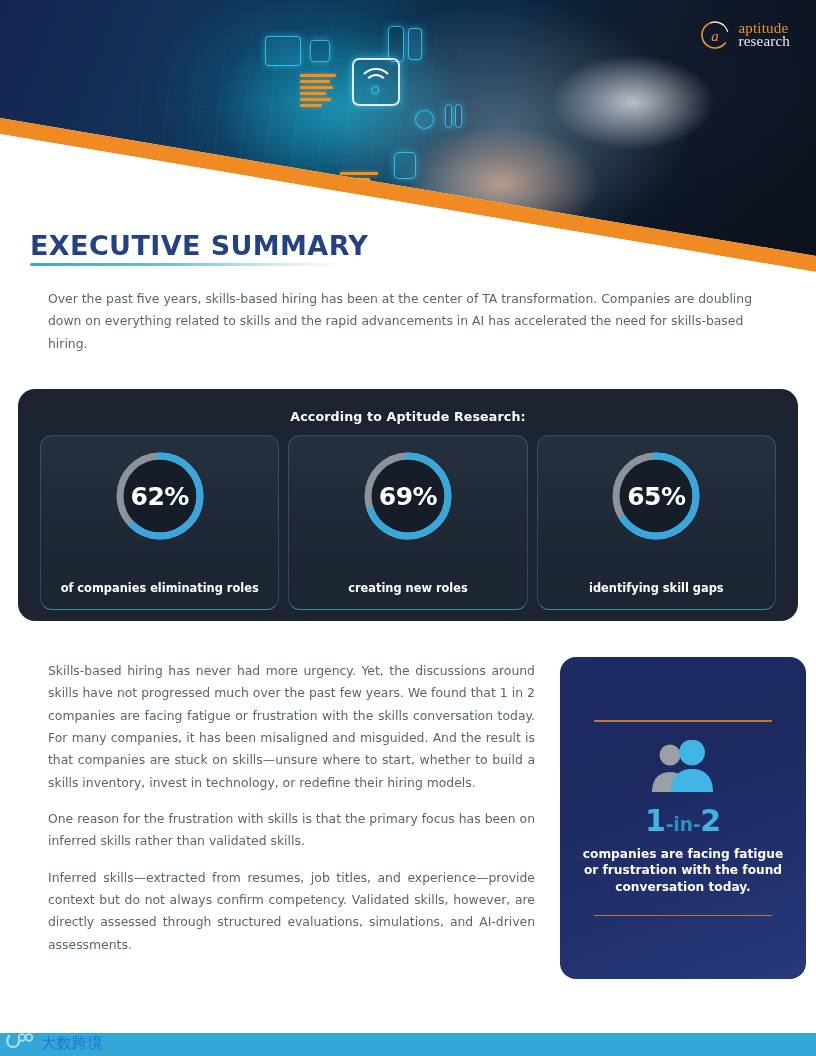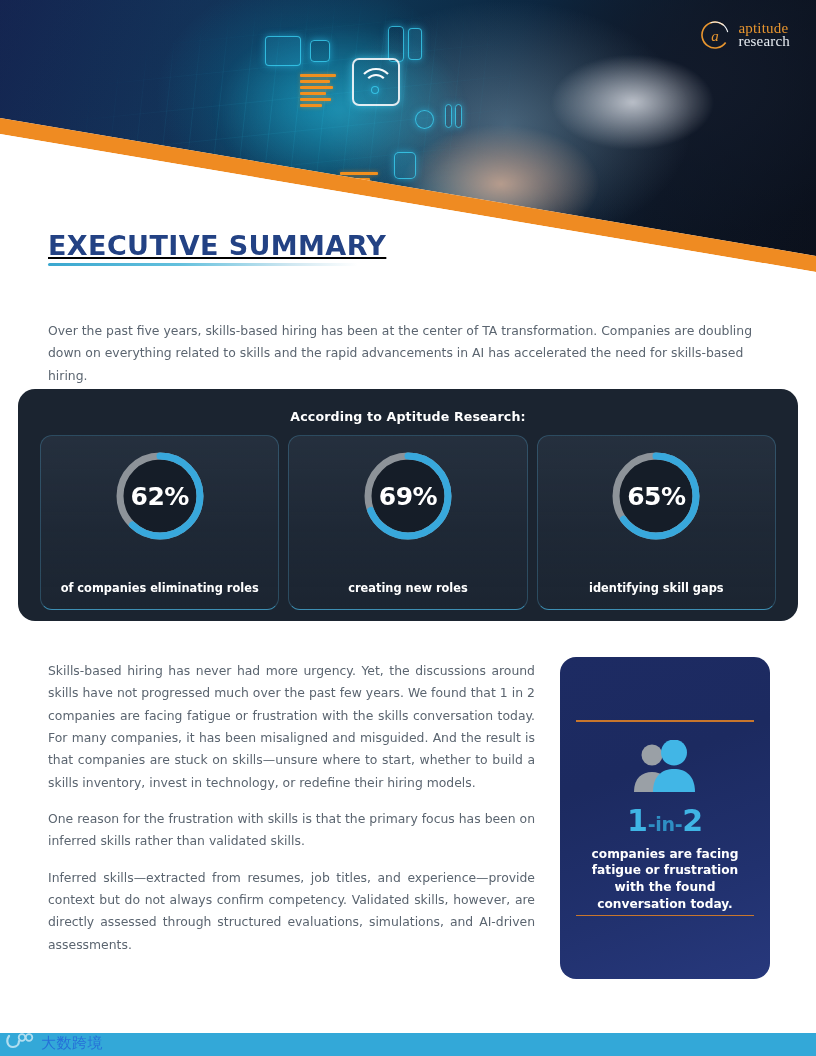--- a/index.html
+++ b/index.html
@@ -150,23 +150,22 @@
     font-size: 15px;
     color: #e9eef3;
     letter-spacing: .2px;
     display: block;
     margin-top: -2px;
   }
 
   
   .section-title-wrap {
     position: absolute;
-    left: 48px; top: 232px;
+    left: 30px; top: 232px;
     z-index: 4;
-    text-decoration: underline;
   }
   .section-title {
     font-size: 27px;
     font-weight: bold;
     color: #234284;
     letter-spacing: .4px;
     margin: 0;
     line-height: 1.05;
     font-family: "DejaVu Sans", sans-serif;
   }
@@ -174,21 +173,21 @@
     margin-top: 3px;
     height: 3px;
     width: 310px;
     background: linear-gradient(to right, #3aa7cf 0%, #63c0dd 42%, #cfe7f1 78%, #ffffff 100%);
     border-radius: 2px;
   }
 
   
   .intro {
     position: absolute;
-    left: 48px; top: 320px;
+    left: 48px; top: 288px;
     width: 722px;
     font-size: 12.4px;
     line-height: 1.80;
     color: #5b6570;
     font-family: "DejaVu Sans", sans-serif;
   }
 
   
   .stat-panel {
     position: absolute;
@@ -266,21 +265,21 @@
     color: #5b6570;
     font-family: "DejaVu Sans", sans-serif;
   }
   .body-col p { margin: 0 0 14px 0; }
   .body-col p.justify { text-align: justify; }
 
   
   .callout {
     position: absolute;
     left: 560px; top: 657px;
-    width: 210px;
+    width: 246px;
     height: 322px;
     border-radius: 16px;
     background: linear-gradient(160deg, #1d2b63 0%, #1c2a60 35%, #21316e 70%, #27387c 100%);
     box-sizing: border-box;
     padding: 16px 18px;
     display: flex;
     flex-direction: column;
     align-items: center;
   }
   .callout-rule {

